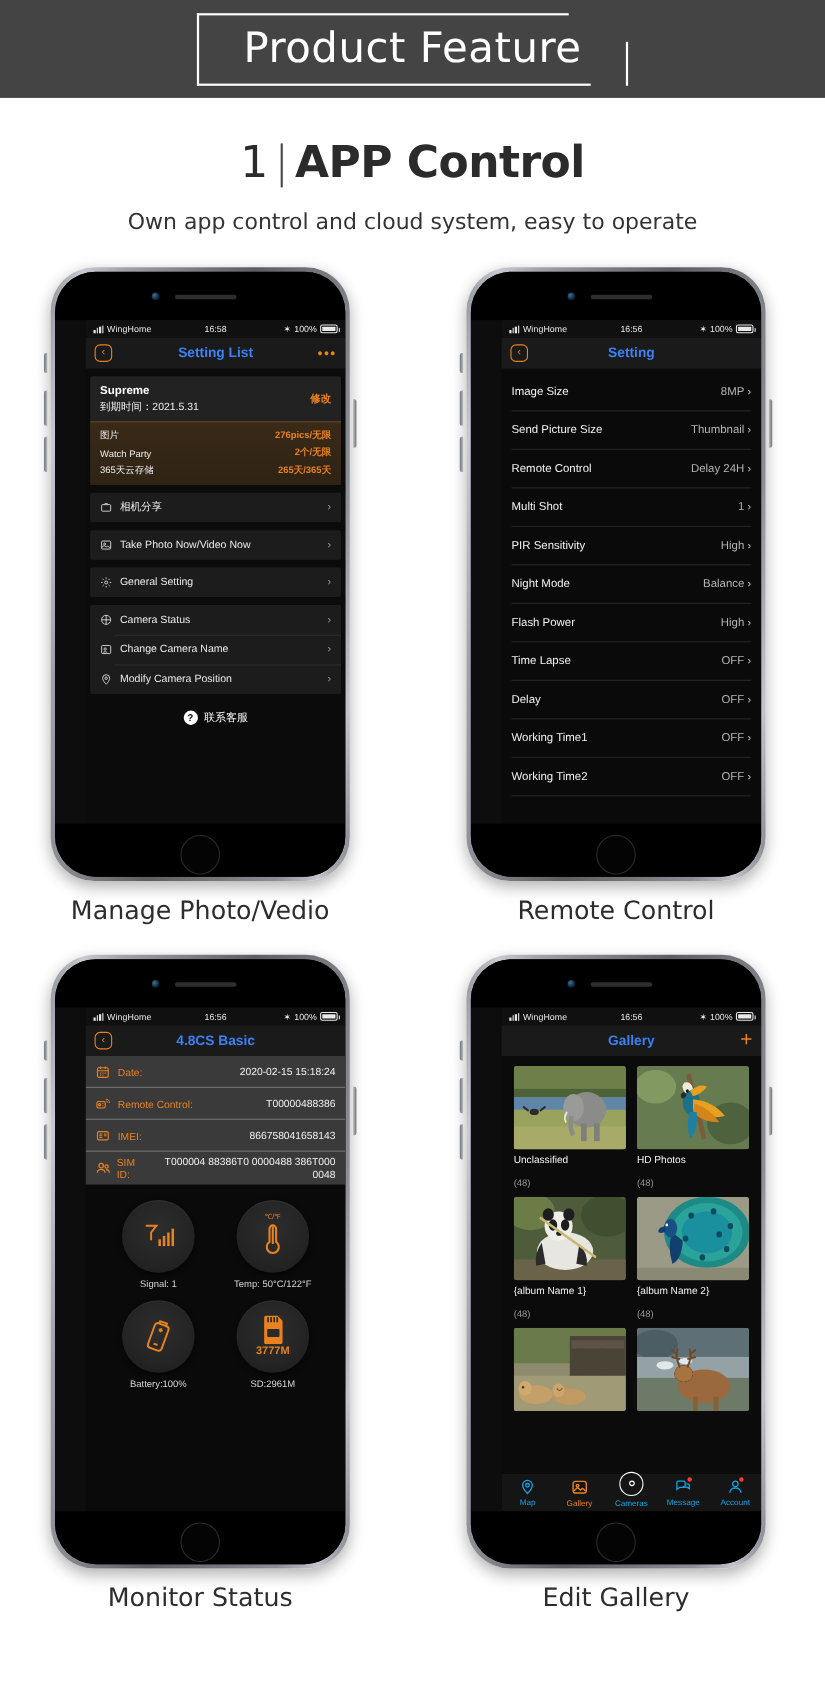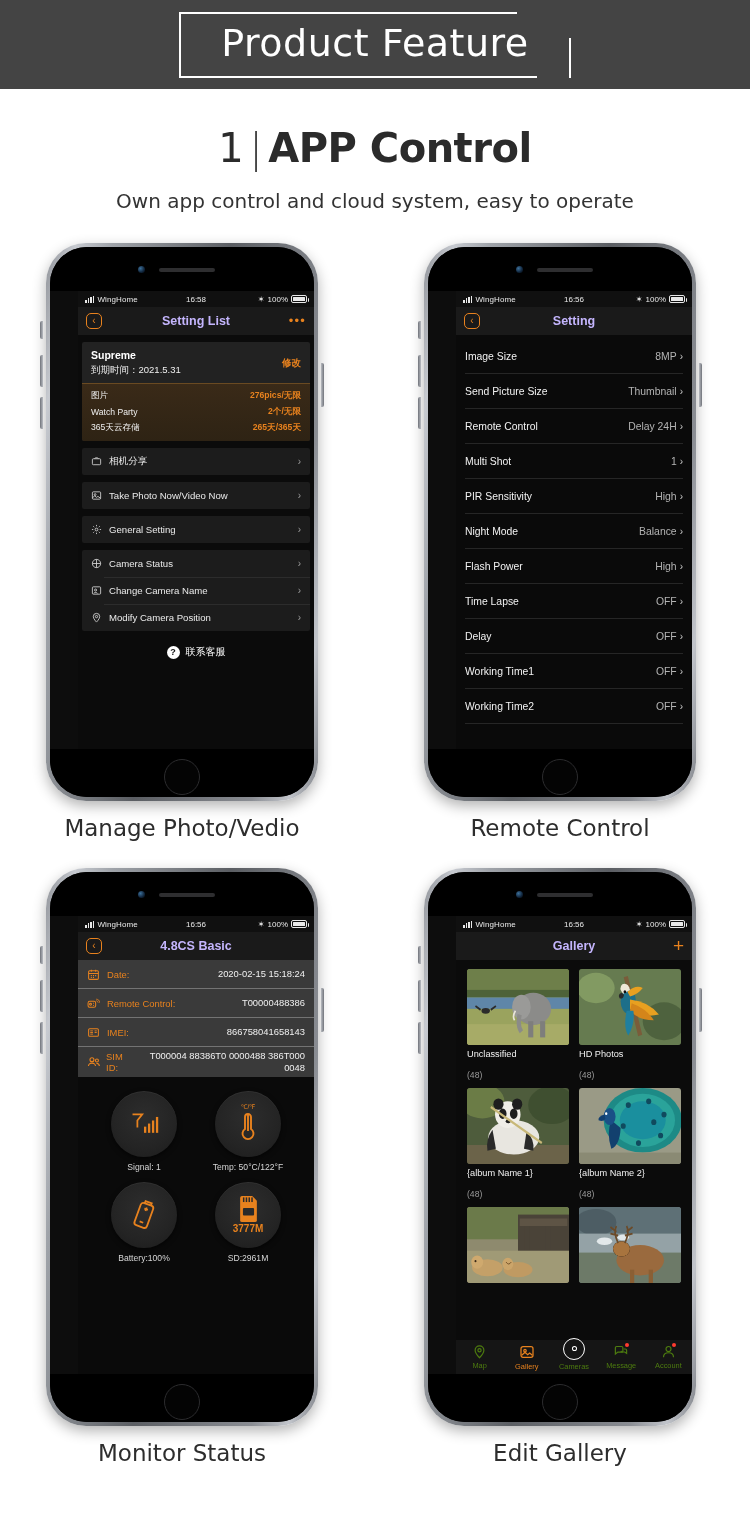--- a/index.html
+++ b/index.html
@@ -187,21 +187,21 @@
     position: relative;
   }
   .nav-back {
     width: 16px; height: 16px;
     border: 1.4px solid #e8821e; border-radius: 5px;
     display:flex; align-items:center; justify-content:center;
     color:#e8821e; font-size:10px; line-height:1;
   }
   .nav-title {
     position:absolute; left:50%; transform:translateX(-50%);
-    color:#c4b5fd; font-size:12.5px; font-weight:bold;
+    color:#3b82f6; font-size:12.5px; font-weight:bold;
     white-space: nowrap;
   }
   .nav-dots {
     margin-left:auto; color:#e8821e; font-size:13px;
     letter-spacing:1.2px; line-height: 0.6;
   }
   .nav-plus {
     margin-left:auto; color:#e8821e; font-size:19px; line-height:0.8; font-weight:300;
   }
 
@@ -318,21 +318,21 @@
   .album .aname { color:#f2f2f2; font-size:9.2px; margin-top:4px; font-weight:500;}
   .album .acount { color:#9b9b9b; font-size:8.6px; margin-top:11px; }
 
   .tabbar {
     position:absolute; left:0; right:0; bottom:0; height: 34px;
     background:#151515;
     display:flex; align-items:center;
   }
   .tab {
     flex:1; display:flex; flex-direction:column; align-items:center; gap:2px;
-    color:#4d7c0f; position:relative;
+    color:#0ea5e9; position:relative;
   }
   .tab.active { color:#e8821e; }
   .tab .tlabel { font-size:7.4px; }
   .dot-badge {
     position:absolute; right:16px; top:-1px;
     width:4px;height:4px;border-radius:50%;background:#ff3b30;
   }
   .cam-tab-circle {
     width: 22px; height:22px; border-radius:50%;
     border:1.6px solid #ffffff;

